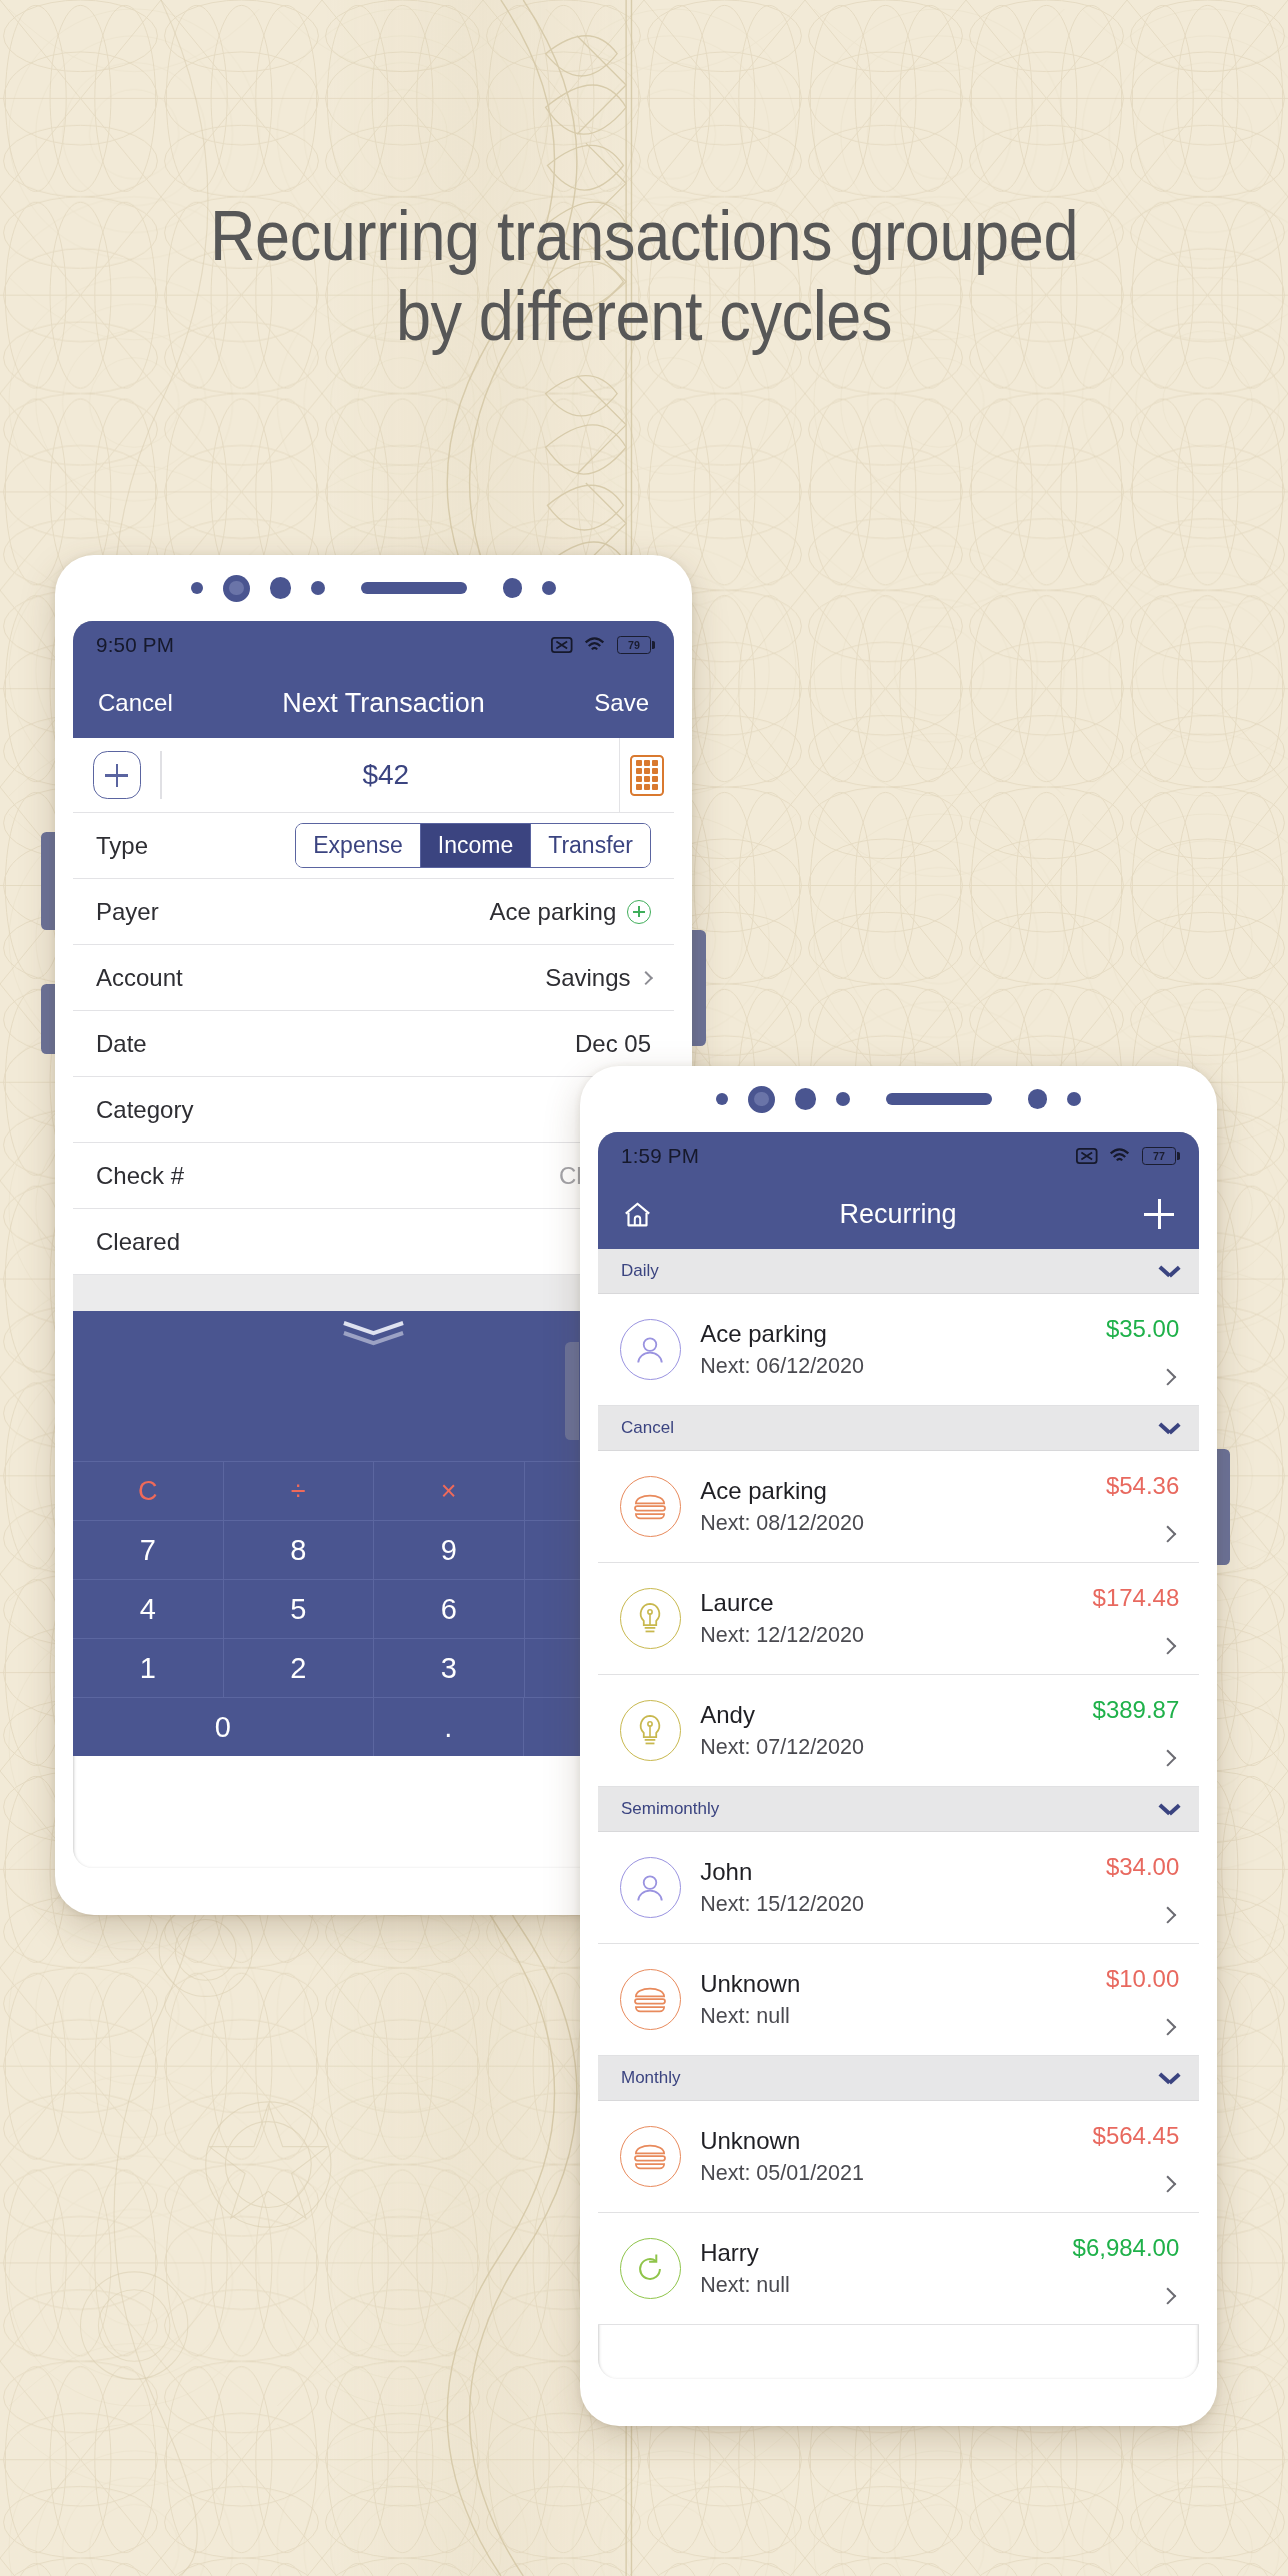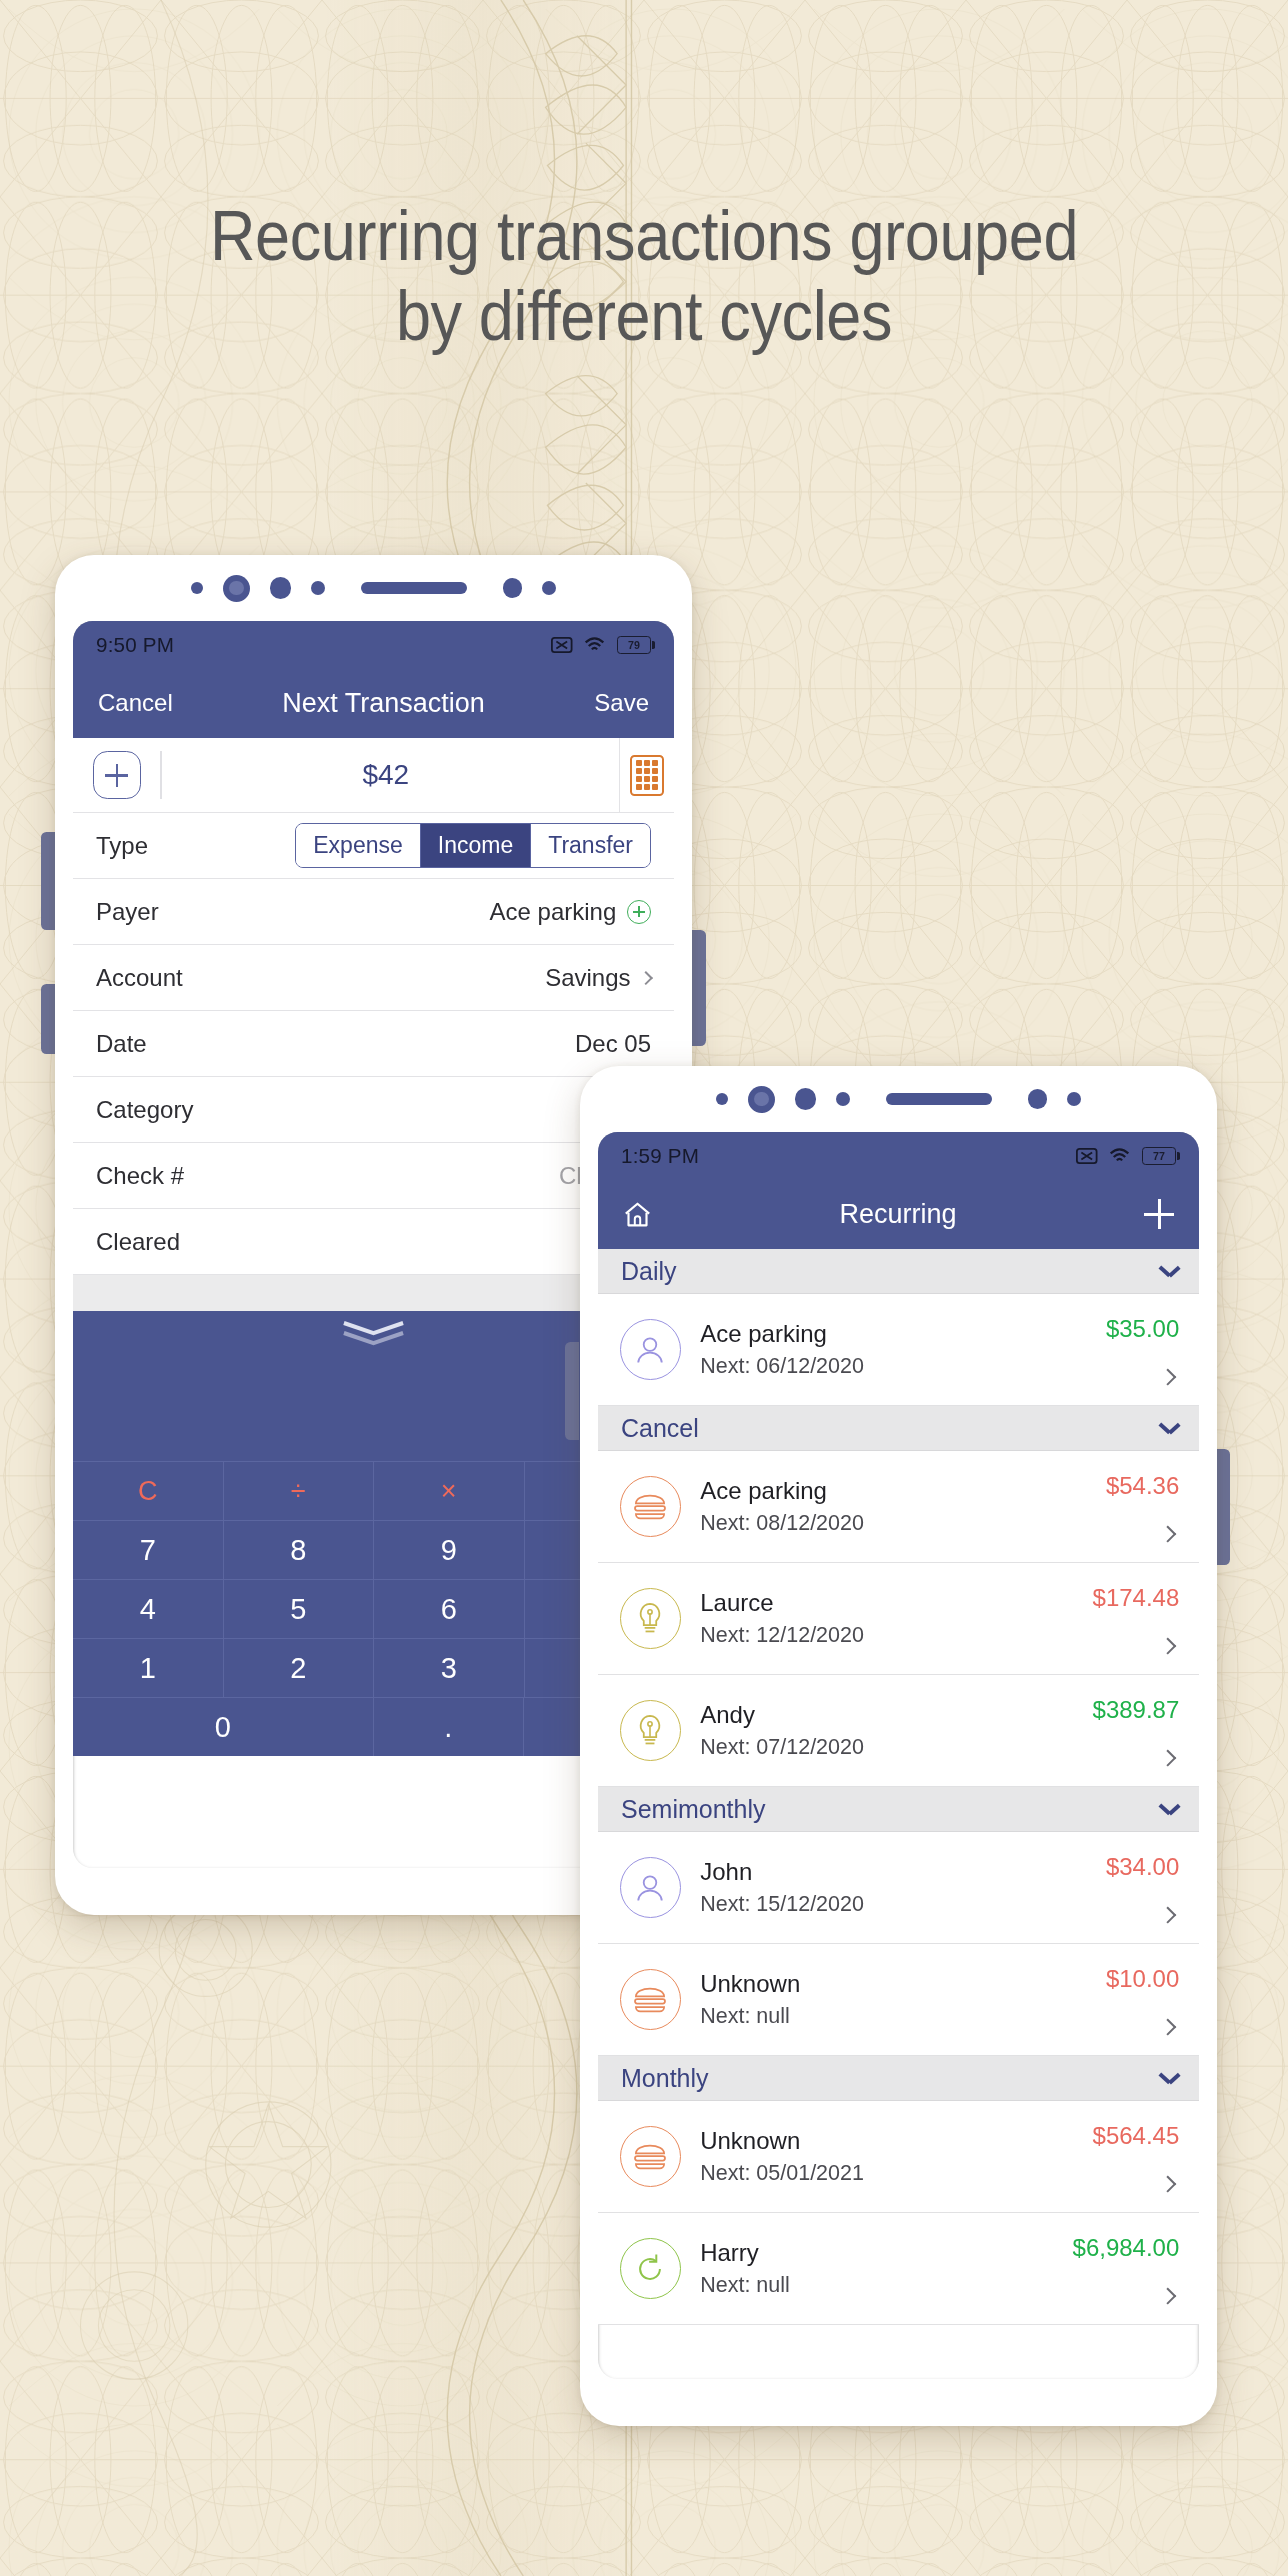--- a/index.html
+++ b/index.html
@@ -276,21 +276,21 @@
   .navbar .plus-ic::before,.navbar .plus-ic::after{content:"";position:absolute;background:#fff;}
   .navbar .plus-ic::before{left:0;top:14px;width:30px;height:2.7px;}
   .navbar .plus-ic::after{top:0;left:14px;height:30px;width:2.7px;}
 
   .sec-head{
     height: 45px; background:#e7e7e8;
     display:flex;align-items:center;justify-content:space-between;
     padding:0 19.7px 0 23px;
     border-bottom:0.9px solid #d8d8da;
   }
-  .sec-head .sec-title{ font-size:25px; color:#3b4480; }
+  .sec-head .sec-title{ font-size:17px; color:#3b4480; }
   .chev-dn{
     width:19.7px;height:19.7px;position:relative;
   }
   .chev-dn::before,.chev-dn::after{
     content:"";position:absolute;top:3.6px;width:13.4px;height:3.6px;background:#3b4480;
   }
   .chev-dn::before{left:0;transform:rotate(42deg);transform-origin:left center;}
   .chev-dn::after{right:0;transform:rotate(-42deg);transform-origin:right center;}
 
   .rrow{

